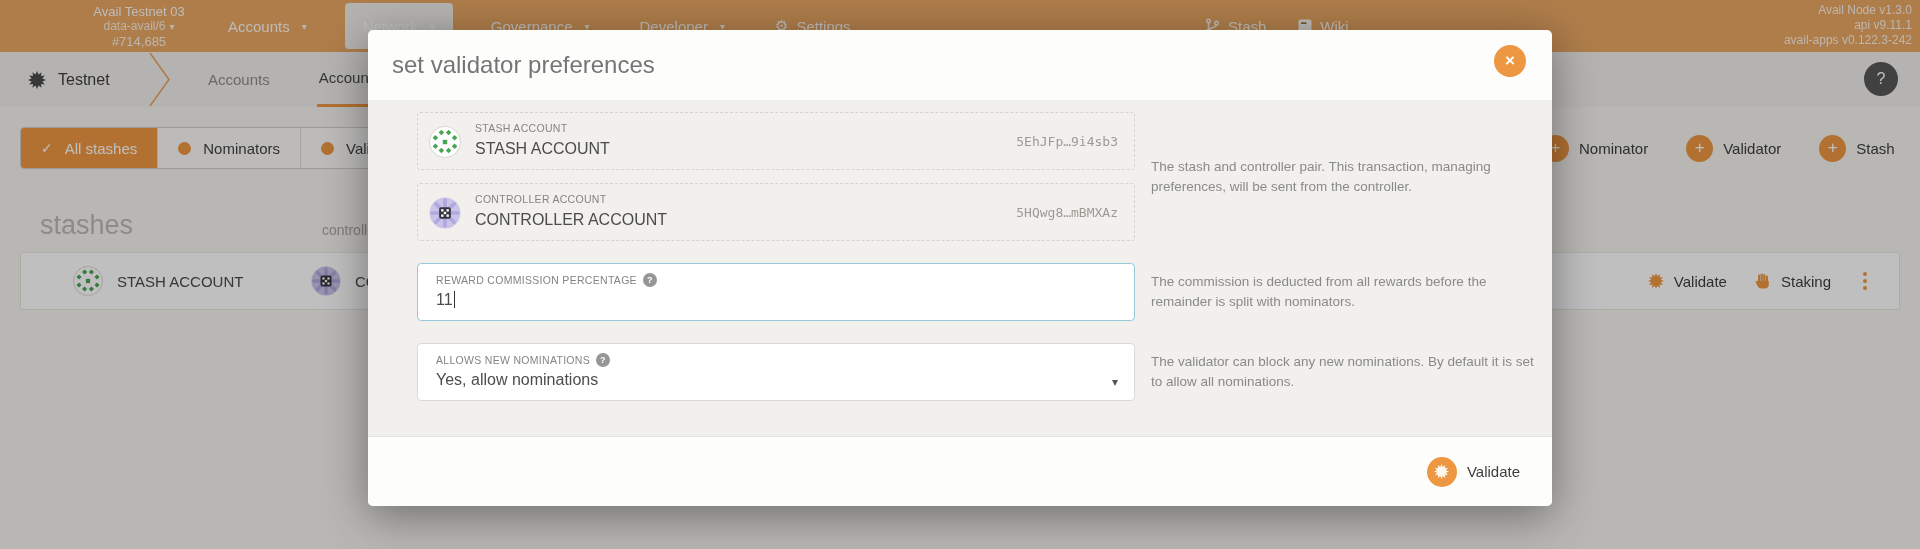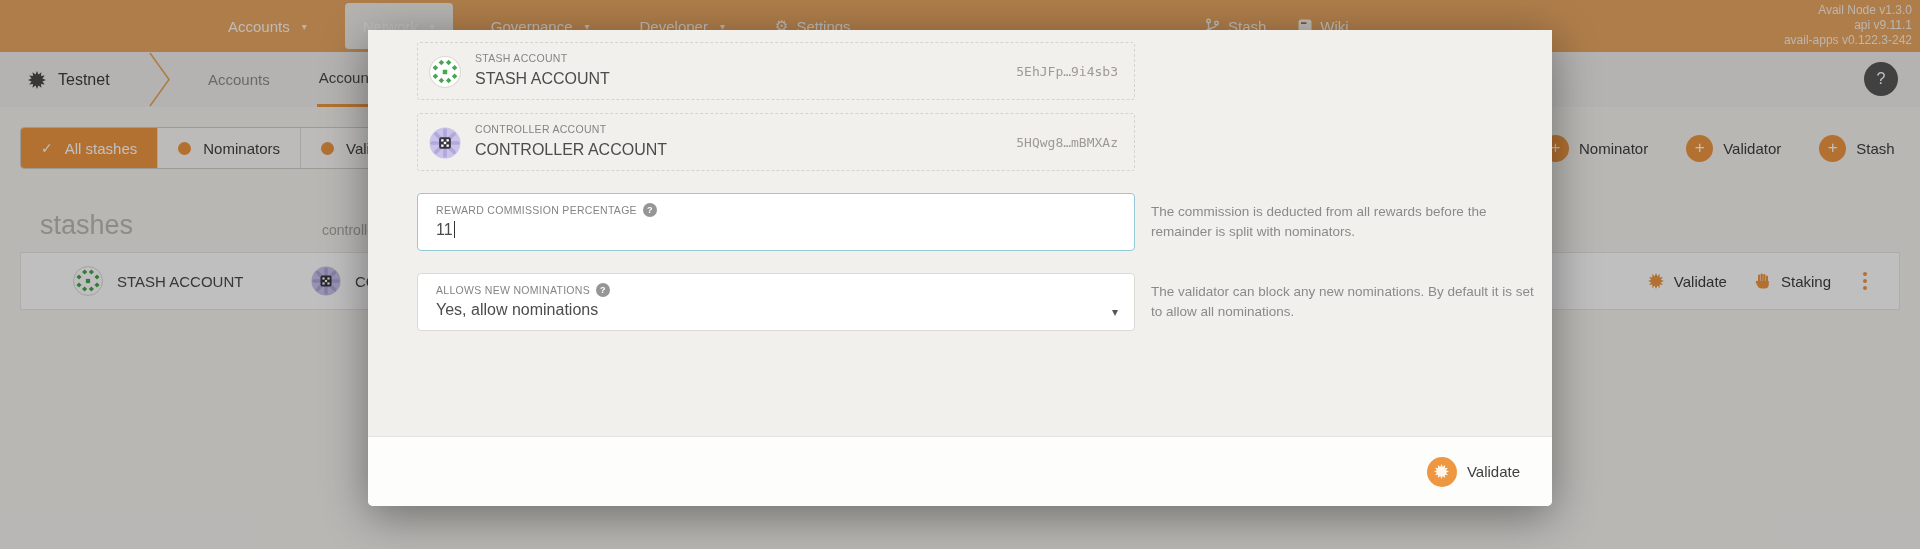--- a/index.html
+++ b/index.html
@@ -84,20 +84,25 @@
   .btn-circle { width: 30px; height: 30px; border-radius: 50%; background: #ee9742; display: flex; align-items: center; justify-content: center; }
 </style>
 </head>
 <body>
 
 <div class="screen">
 
   <div class="page">
 
     <div class="app-header">
+      <div class="chain-info">
+        <div class="chain-name">Avail Testnet 03</div>
+        <div class="chain-network"><span>data-avail/6</span><span class="caret">▾</span></div>
+        <div class="chain-block">#714,685</div>
+      </div>
 
       <div class="nav">
         <div class="nav-item">
           <span>Accounts</span>
             <span class="caret">▾</span>
         </div>
         <div class="nav-item active">
           <span>Network</span>
             <span class="caret">▾</span>
         </div>
@@ -256,20 +261,24 @@
             <i></i>
             <i></i>
           </div>
       </div>
     </div>
   </div>
 
   <div class="overlay"></div>
 
   <div class="modal">
+    <div class="modal-header">
+      <div class="modal-title">set validator preferences</div>
+      <div class="modal-close">×</div>
+    </div>
 
     <div class="modal-body">
 
       <div class="form-row">
         <div class="fields-col">
           <div class="acct-field">
             <svg class="acct-identicon" width="32" height="32" viewBox="0 0 30 30">
                 <circle cx="15" cy="15" r="14.5" fill="#fff" stroke="#dcd9d4"></circle>
                 <g fill="#49a552">
                   <path d="M15 2.6 l2.6 2.6 -2.6 2.6 -2.6 -2.6 z" transform="translate(-3.4,0.8)"></path>
@@ -311,20 +320,21 @@
                   <rect x="16.4" y="16.4" width="2.2" height="2.2"></rect>
                 </g>
               </svg>
             <div class="f-label">
                 <span>CONTROLLER ACCOUNT</span>
               </div>
             <div class="f-value">CONTROLLER ACCOUNT</div>
             <div class="f-address">5HQwg8…mBMXAz</div>
           </div>
         </div>
+        <div class="helper-col">The stash and controller pair. This transaction, managing preferences, will be sent from the controller.</div>
       </div>
 
       <div class="form-row">
         <div class="fields-col">
           <div class="input-field">
             <div class="f-label">
               <span>REWARD COMMISSION PERCENTAGE</span>
               <span class="help-ico">?</span>
             </div>
             <div class="f-value"><span>11</span><span class="text-cursor"></span></div>

